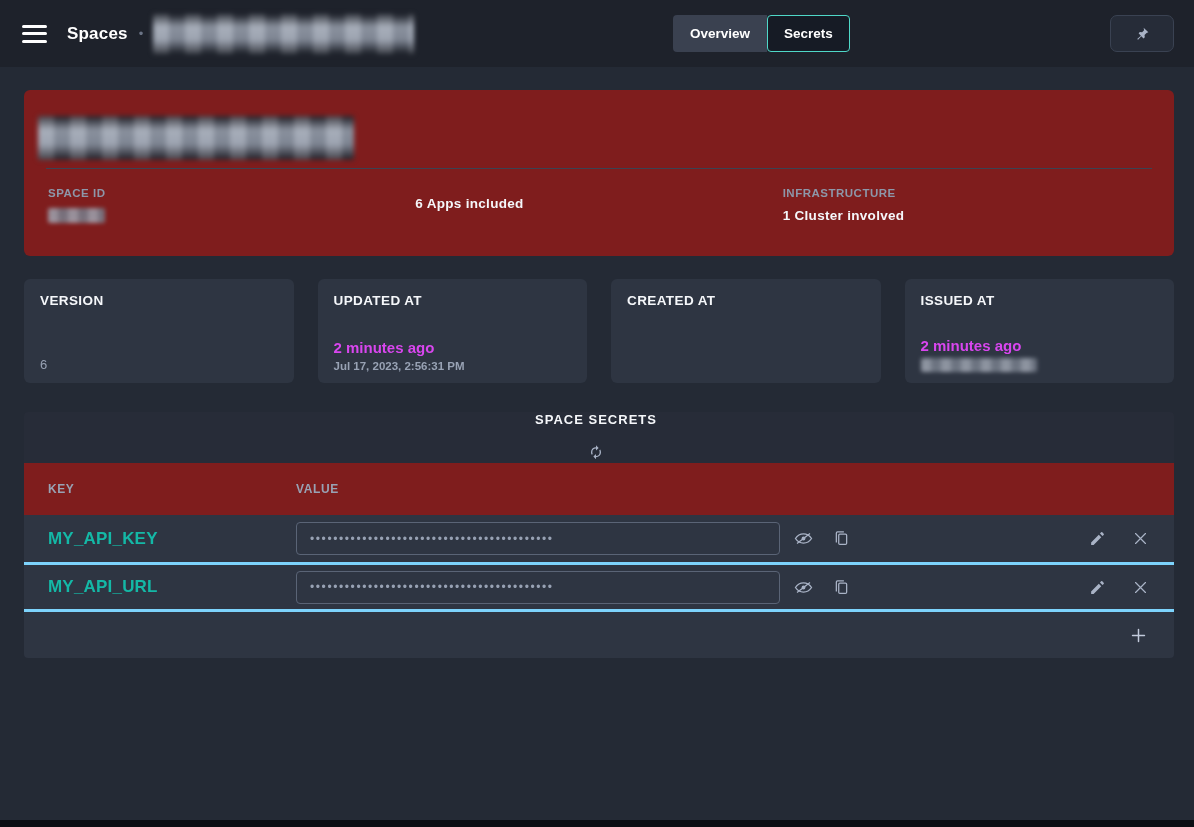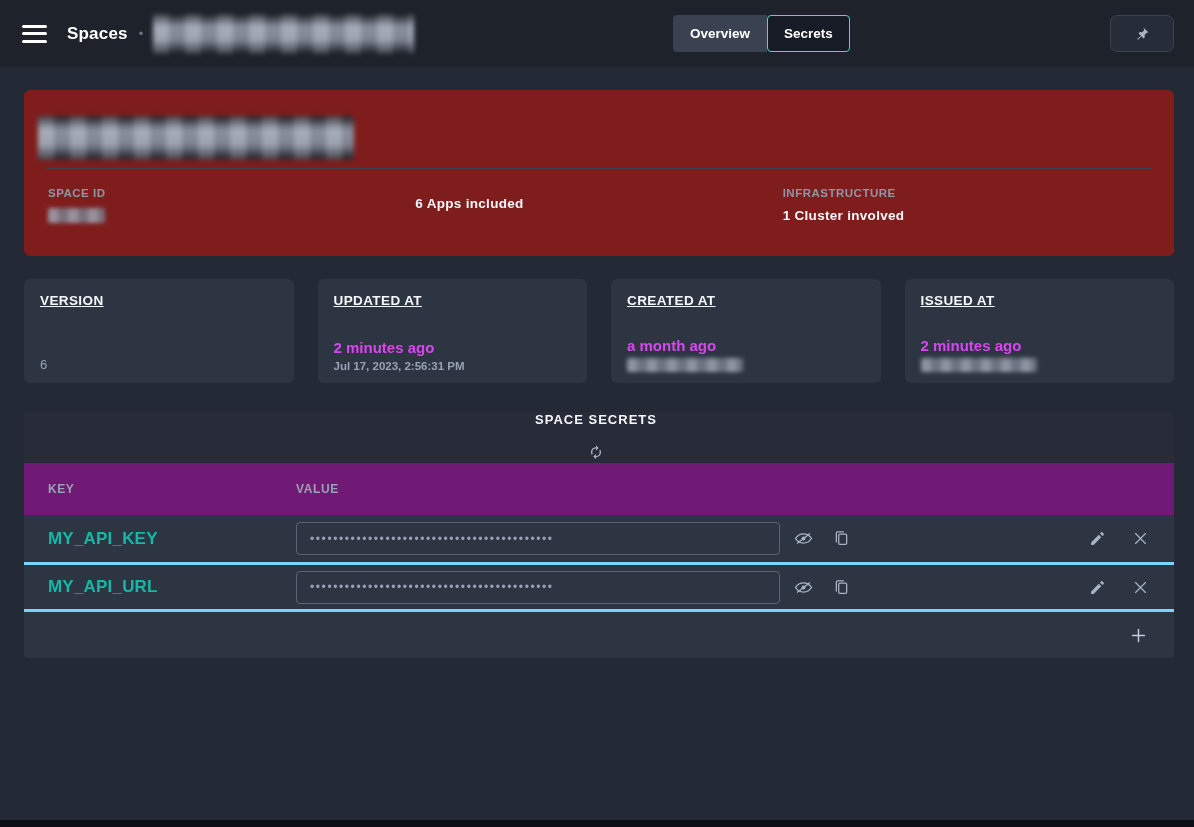--- a/index.html
+++ b/index.html
@@ -91,21 +91,21 @@
 
   
   .stat-row {
     margin: 23px 20px 0 24px;
     display: grid; grid-template-columns: repeat(4, 1fr); gap: 24px;
   }
   .stat-card {
     height: 104px; background: #2e3542; border-radius: 6px;
     padding: 14px 16px; position: relative;
   }
-  .stat-title { font-size: 13.5px; font-weight: bold; color: #f5f7fa; letter-spacing: .4px; text-transform: uppercase; text-decoration: underline; }
+  .stat-title { font-size: 13.5px; font-weight: bold; color: #f5f7fa; letter-spacing: .4px; text-transform: uppercase; }
   .stat-bottom { position: absolute; left: 16px; right: 16px; bottom: 11px; }
   .stat-primary { font-size: 15px; font-weight: bold; color: #d946ef; margin-bottom: 4px; }
   .stat-secondary { font-size: 11.5px; font-weight: bold; color: #98a2b4; }
   .stat-secondary-redacted { width: 116px; height: 14px; margin-top: 2px; }
   .stat-version-value { font-size: 13px; color: #98a2b4; }
 
   
   .secrets-panel {
     margin: 29px 20px 0 24px;
     border-radius: 4px; overflow: hidden;
@@ -113,21 +113,21 @@
   .panel-header {
     height: 51px; background: #272c38;
     display: flex; align-items: center; justify-content: space-between;
     padding: 0 25px 0 19px;
     flex-direction: column;
   }
   .panel-title { font-size: 13px; font-weight: bold; color: #f5f7fa; letter-spacing: 1px; text-transform: uppercase; }
   .icon-btn { background: none; border: none; cursor: pointer; display: flex; align-items: center; justify-content: center; padding: 2px; }
 
   .table-head {
-    height: 52px; background: #701a75;
+    height: 52px; background: #7f1d1d;
     display: flex; align-items: center;
   }
   .col-key { flex: 0 0 272px; padding-left: 24px; }
   .head-label { font-size: 12px; font-weight: bold; color: #98a2b4; letter-spacing: .6px; }
 
   .secret-row {
     height: 47px; background: #2e3542;
     display: flex; align-items: center;
   }
   .secret-row + .secret-row, .panel-footer { border-top: 3px solid #7dd3fc; }
@@ -214,24 +214,20 @@
     </div>
     <div class="stat-card">
       <div class="stat-title">UPDATED AT</div>
       <div class="stat-bottom">
         <div class="stat-primary">2 minutes ago</div>
         <div class="stat-secondary">Jul 17, 2023, 2:56:31 PM</div>
       </div>
     </div>
     <div class="stat-card">
       <div class="stat-title">CREATED AT</div>
-      <div class="stat-bottom">
-        <div class="stat-primary">a month ago</div>
-        <div class="redacted small stat-secondary-redacted"></div>
-      </div>
     </div>
     <div class="stat-card">
       <div class="stat-title">ISSUED AT</div>
       <div class="stat-bottom">
         <div class="stat-primary">2 minutes ago</div>
         <div class="redacted small stat-secondary-redacted"></div>
       </div>
     </div>
   </section>
 

